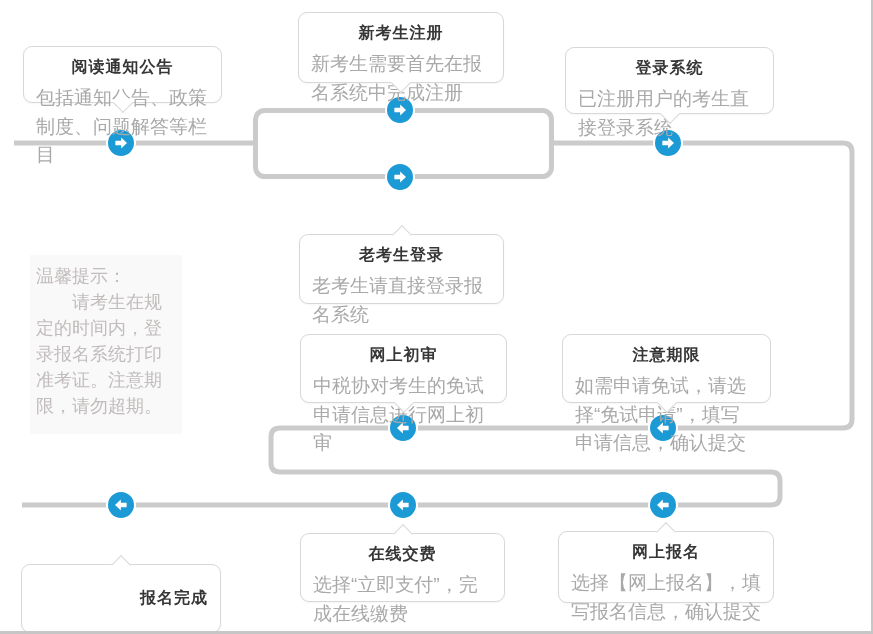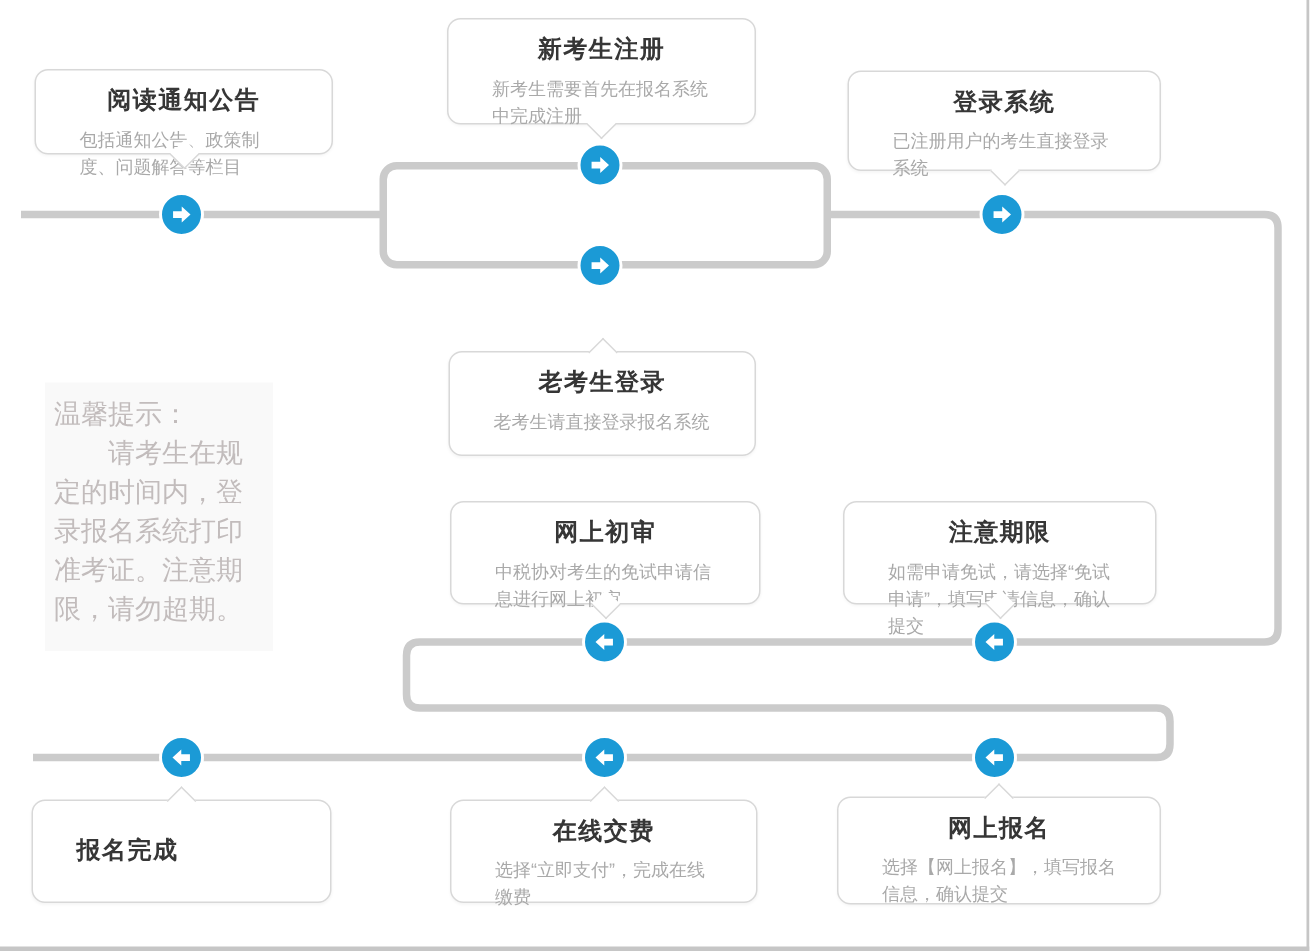--- a/index.html
+++ b/index.html
@@ -29,28 +29,28 @@
   .a1{left:121px;top:143px;} .a2{left:400px;top:110px;}
   .a3{left:400px;top:177px;} .a4{left:668px;top:143px;}
   .a5{left:403px;top:428px;} .a6{left:663px;top:428px;}
   .a7{left:121px;top:505px;} .a8{left:403px;top:505px;}
   .a9{left:663px;top:505px;}
 
   
   .node{
     position:absolute;z-index:3;box-sizing:border-box;
     background:#fff;border:1px solid #d8d8d8;border-radius:9px;
-    padding:8px 29px;box-shadow:0 1px 2px rgba(0,0,0,.04);
+    padding:8px 12px;box-shadow:0 1px 2px rgba(0,0,0,.04);
   }
   .node .title{
     text-align:center;font-weight:bold;font-size:16px;color:#363636;
     margin:2px 0 6px 0;letter-spacing:1px;
   }
-  .node .desc{font-size:12px;color:#a9a9a9;line-height:1.5;}
-  .node.center{display:flex;align-items:center;justify-content:flex-start;}
+  .node .desc{font-size:19px;color:#a9a9a9;line-height:1.5;}
+  .node.center{display:flex;align-items:center;justify-content:flex-end;margin-top:31px;}
   .node.center .title{margin:0;}
   .tail{
     position:absolute;width:13px;height:13px;background:#fff;
     left:50%;margin-left:-7px;transform:rotate(45deg);z-index:4;
   }
   .tail-bottom .tail{bottom:-7.5px;border-right:1px solid #d8d8d8;border-bottom:1px solid #d8d8d8;}
   .tail-top .tail{top:-7.5px;border-left:1px solid #d8d8d8;border-top:1px solid #d8d8d8;}
 
   #node-read-notice   {left:23px; top:46px; width:199px;height:57px;}
   #node-new-register  {left:298px;top:12px; width:206px;height:71px;}

